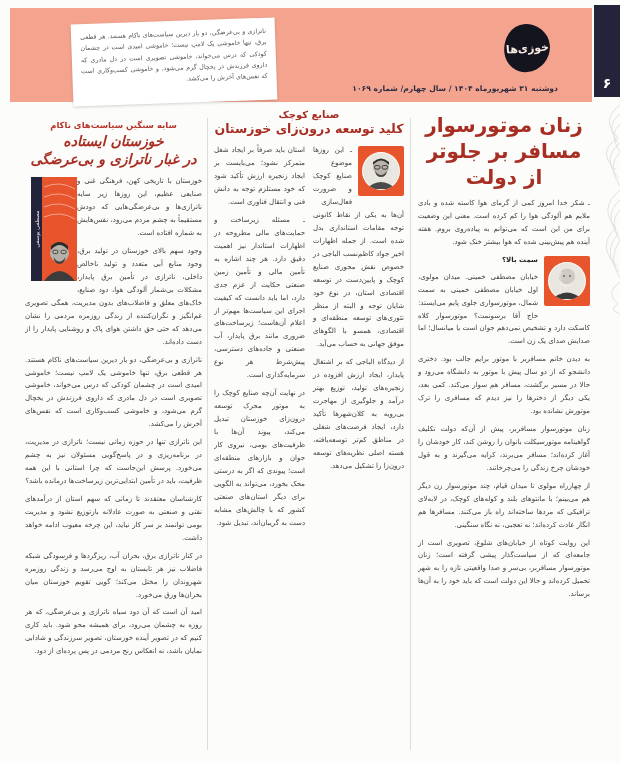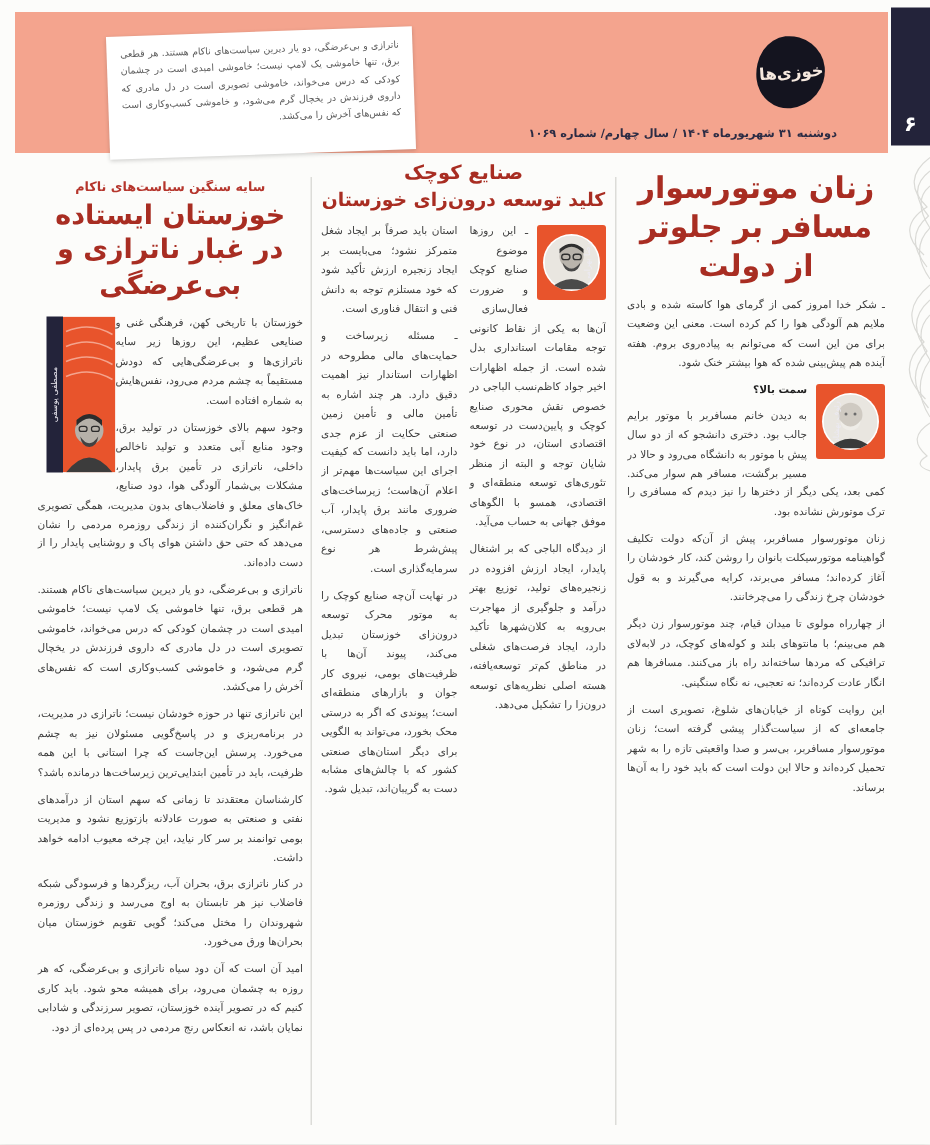--- a/index.html
+++ b/index.html
@@ -32,23 +32,23 @@
 
   .art{position:absolute;overflow:hidden;}
   .art-right{left:418px;top:112px;width:172px;height:646px;}
   .art-mid{left:214px;top:108px;width:190px;height:650px;}
   .art-left{left:25px;top:120px;width:177px;height:654px;}
 
   .kicker{text-align:center;font-size:8.5px;font-weight:bold;color:#b5352c;margin:0 0 2px;}
   .headline{text-align:center;font-weight:bold;color:#a82d22;line-height:1.3;margin:0 0 7px;}
   .headline .l1,.headline .l2{display:block;}
   .art-right .headline{font-size:20px;}
-  .art-mid .headline .l1{font-size:13px;}
+  .art-mid .headline .l1{font-size:10px;}
   .art-mid .headline .l2{font-size:12.5px;}
-  .art-left .headline{font-size:18px;}
+  .art-left .headline{font-size:14px;font-style:italic;}
 
   .body-copy{font-size:7px;line-height:1.85;text-align:justify;color:#3d3d3d;}
   .body-copy p{margin:0 0 5px;}
   .body-copy p.q{font-weight:bold;color:#1f1f1f;margin:2px 0 4px;}
 
   .subcols{display:flex;gap:8px;}
   .subcol{flex:1;min-width:0;}
 
   
   .photo-tall{float:left;width:46px;height:104px;margin:2px 0 3px 6px;display:flex;direction:ltr;}
@@ -115,20 +115,21 @@
             <path d="M3 36 Q18 23 33 36 Z" fill="#3a3a3a"></path>
             <circle cx="18" cy="13.5" r="8" fill="#cfcac2"></circle>
             <path d="M11 17 q7 9 14 0 q-1 7 -7 7 q-6 0 -7 -7 z" fill="#efede8"></path>
             <circle cx="15" cy="13" r="1" fill="#6b6b6b"></circle>
             <circle cx="21" cy="13" r="1" fill="#6b6b6b"></circle>
           </svg>
         </div>
         <span class="vcap side-l">رئوف بهشاد</span>
       </div>
       <p class="q">سمت بالا؟</p>
+      <p>خیابان مصطفی خمینی. میدان مولوی، اول خیابان مصطفی خمینی به سمت شمال، موتورسواری جلوی پایم می‌ایستد: حاج آقا برسونمت؟ موتورسوار کلاه کاسکت دارد و تشخیص نمی‌دهم جوان است یا میانسال؛ اما صدایش صدای یک زن است.</p>
       <p>به دیدن خانم مسافربر با موتور برایم جالب بود. دختری دانشجو که از دو سال پیش با موتور به دانشگاه می‌رود و حالا در مسیر برگشت، مسافر هم سوار می‌کند. کمی بعد، یکی دیگر از دخترها را نیز دیدم که مسافری را ترک موتورش نشانده بود.</p>
       <p>زنان موتورسوار مسافربر، پیش از آن‌که دولت تکلیف گواهینامه موتورسیکلت بانوان را روشن کند، کار خودشان را آغاز کرده‌اند؛ مسافر می‌برند، کرایه می‌گیرند و به قول خودشان چرخ زندگی را می‌چرخانند.</p>
       <p>از چهارراه مولوی تا میدان قیام، چند موتورسوار زن دیگر هم می‌بینم؛ با مانتوهای بلند و کوله‌های کوچک، در لابه‌لای ترافیکی که مردها ساخته‌اند راه باز می‌کنند. مسافرها هم انگار عادت کرده‌اند؛ نه تعجبی، نه نگاه سنگینی.</p>
       <p>این روایت کوتاه از خیابان‌های شلوغ، تصویری است از جامعه‌ای که از سیاست‌گذار پیشی گرفته است؛ زنان موتورسوار مسافربر، بی‌سر و صدا واقعیتی تازه را به شهر تحمیل کرده‌اند و حالا این دولت است که باید خود را به آن‌ها برساند.</p>
     </div>
   </div>
 
   <div class="art art-mid">
     <h1 class="headline">
       <span class="l1">صنایع کوچک</span>
@@ -186,20 +187,20 @@
             <path d="M9 73 q8.5 -10 17 0 l0 -4 q-8.5 -8 -17 0 z" fill="#2c2c2c"></path>
             <path d="M11.5 80 q6 9 12 0 q-1 7 -6 7 q-5 0 -6 -7 z" fill="#424242"></path>
             <rect x="10.8" y="73.2" width="5.2" height="3.4" rx="1.5" fill="none" stroke="#2b2b2b" stroke-width="0.8"></rect>
             <rect x="19" y="73.2" width="5.2" height="3.4" rx="1.5" fill="none" stroke="#2b2b2b" stroke-width="0.8"></rect>
           </svg>
         </div>
       </div>
       <p>خوزستان با تاریخی کهن، فرهنگی غنی و صنایعی عظیم، این روزها زیر سایه ناترازی‌ها و بی‌عرضگی‌هایی که دودش مستقیماً به چشم مردم می‌رود، نفس‌هایش به شماره افتاده است.</p>
       <p>وجود سهم بالای خوزستان در تولید برق، وجود منابع آبی متعدد و تولید ناخالص داخلی، ناترازی در تأمین برق پایدار، مشکلات بی‌شمار آلودگی هوا، دود صنایع، خاک‌های معلق و فاضلاب‌های بدون مدیریت، همگی تصویری غم‌انگیز و نگران‌کننده از زندگی روزمره مردمی را نشان می‌دهد که حتی حق داشتن هوای پاک و روشنایی پایدار را از دست داده‌اند.</p>
       <p>ناترازی و بی‌عرضگی، دو یار دیرین سیاست‌های ناکام هستند. هر قطعی برق، تنها خاموشی یک لامپ نیست؛ خاموشی امیدی است در چشمان کودکی که درس می‌خواند، خاموشی تصویری است در دل مادری که داروی فرزندش در یخچال گرم می‌شود، و خاموشی کسب‌وکاری است که نفس‌های آخرش را می‌کشد.</p>
-      <p>این ناترازی تنها در حوزه خودشان نیست؛ ناترازی در مدیریت، در برنامه‌ریزی و در پاسخ‌گویی مسئولان نیز به چشم می‌خورد. پرسش این‌جاست که چرا استانی با این همه ظرفیت، باید در تأمین ابتدایی‌ترین زیرساخت‌ها درمانده باشد؟</p>
+      <p>این ناترازی تنها در حوزه زمانی نیست؛ ناترازی در مدیریت، در برنامه‌ریزی و در پاسخ‌گویی مسئولان نیز به چشم می‌خورد. پرسش این‌جاست که چرا استانی با این همه ظرفیت، باید در تأمین ابتدایی‌ترین زیرساخت‌ها درمانده باشد؟</p>
       <p>کارشناسان معتقدند تا زمانی که سهم استان از درآمدهای نفتی و صنعتی به صورت عادلانه بازتوزیع نشود و مدیریت بومی توانمند بر سر کار نیاید، این چرخه معیوب ادامه خواهد داشت.</p>
       <p>در کنار ناترازی برق، بحران آب، ریزگردها و فرسودگی شبکه فاضلاب نیز هر تابستان به اوج می‌رسد و زندگی روزمره شهروندان را مختل می‌کند؛ گویی تقویم خوزستان میان بحران‌ها ورق می‌خورد.</p>
       <p>امید آن است که آن دود سیاه ناترازی و بی‌عرضگی، که هر روزه به چشمان می‌رود، برای همیشه محو شود. باید کاری کنیم که در تصویر آینده خوزستان، تصویر سرزندگی و شادابی نمایان باشد، نه انعکاس رنج مردمی در پس پرده‌ای از دود.</p>
     </div>
   </div>
 
 </div>
 
 </body></html>

